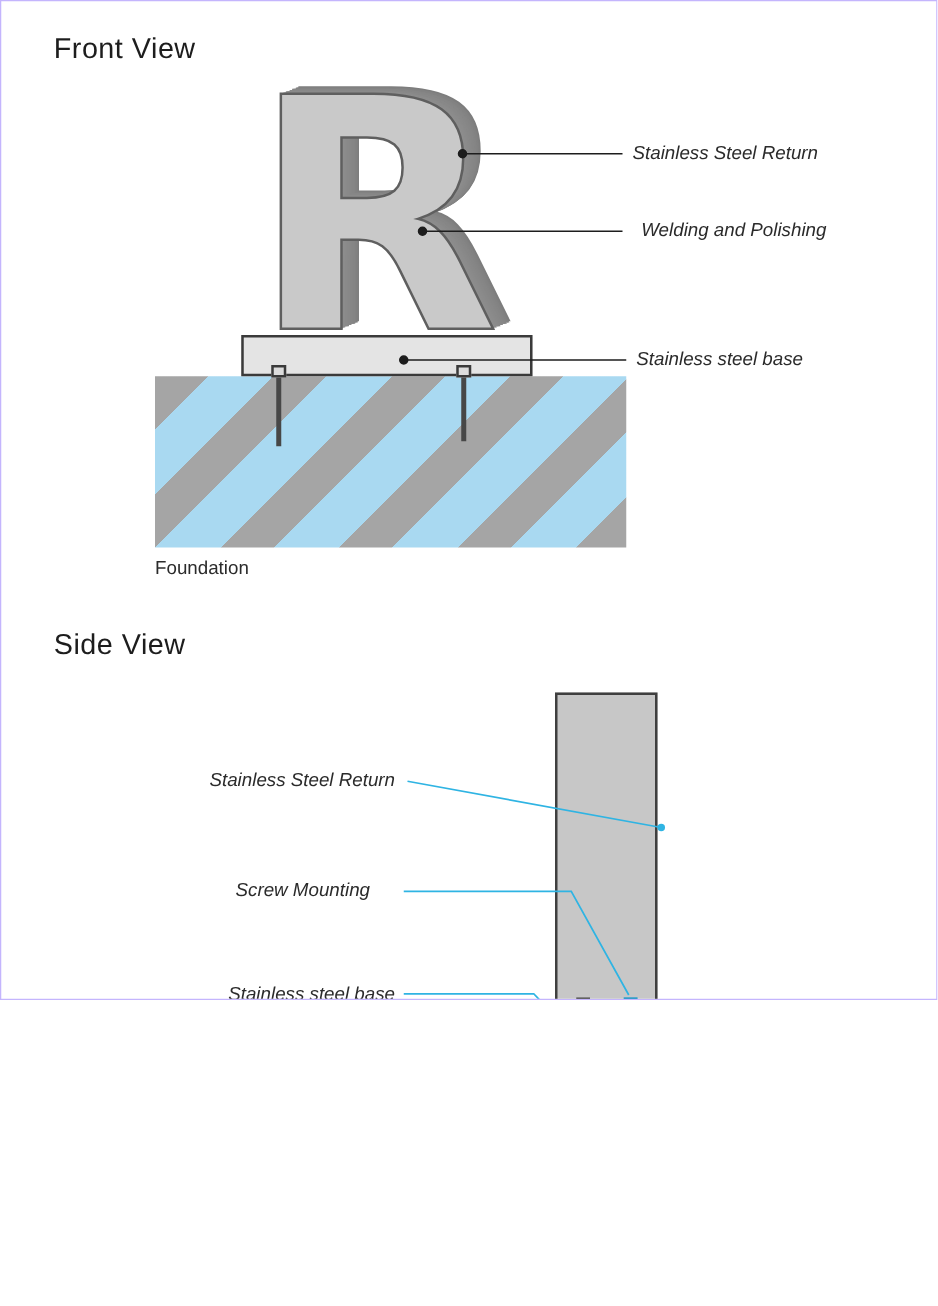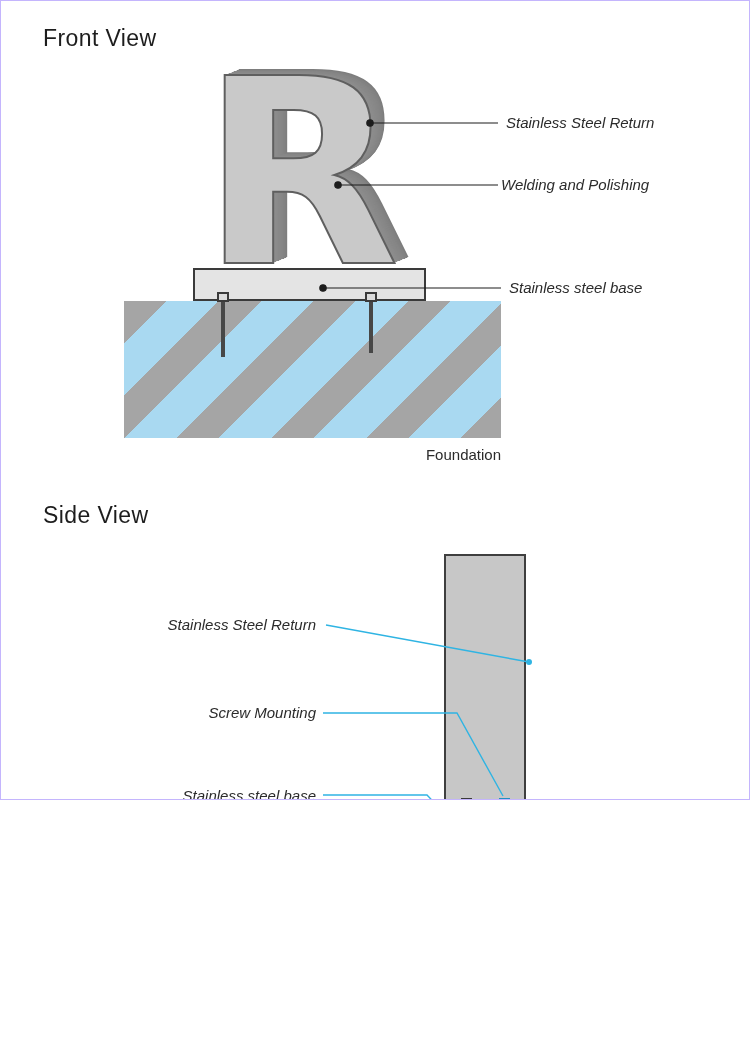--- a/index.html
+++ b/index.html
@@ -71,41 +71,41 @@
     background: #dcdcdc;
     border: 2px solid #3a3a3a;
     z-index: 4;
   }
   .screw-head.highlight { background: #53bfe8; border-color: #1f8fc0; }
 
   .foundation-label {
     position: absolute;
     font-size: 15px;
     color: #2b2b2b;
-    text-align: right;
+    text-align: left;
     z-index: 5;
   }
   .front-foundation-label { left: 123px; top: 445px; width: 377px; }
   .side-foundation-label  { left: 305px; top: 981px; width: 375px; }
 
   .callout-label {
     position: absolute;
     font-size: 15px;
     color: #2b2b2b;
     white-space: nowrap;
     line-height: 18px;
     z-index: 6;
     font-style: italic;
   }
   .fc-0 { left: 505px; top: 113px; }
-  .fc-1 { left: 500px; top: 175px; }
+  .fc-1 { left: 512px; top: 175px; }
   .fc-2 { left: 508px; top: 278px; }
   .right-align { text-align: right; width: 260px; }
   .sc-0 { right: 433px; top: 615px; }
-  .sc-1 { right: 433px; top: 703px; }
+  .sc-1 { right: 453px; top: 703px; }
   .sc-2 { right: 433px; top: 786px; }
 
   .side-column {
     position: absolute;
     left: 443px;
     top: 553px;
     width: 82px;
     height: 253px;
     background: #c7c7c7;
     border: 2px solid #3f3f3f;

